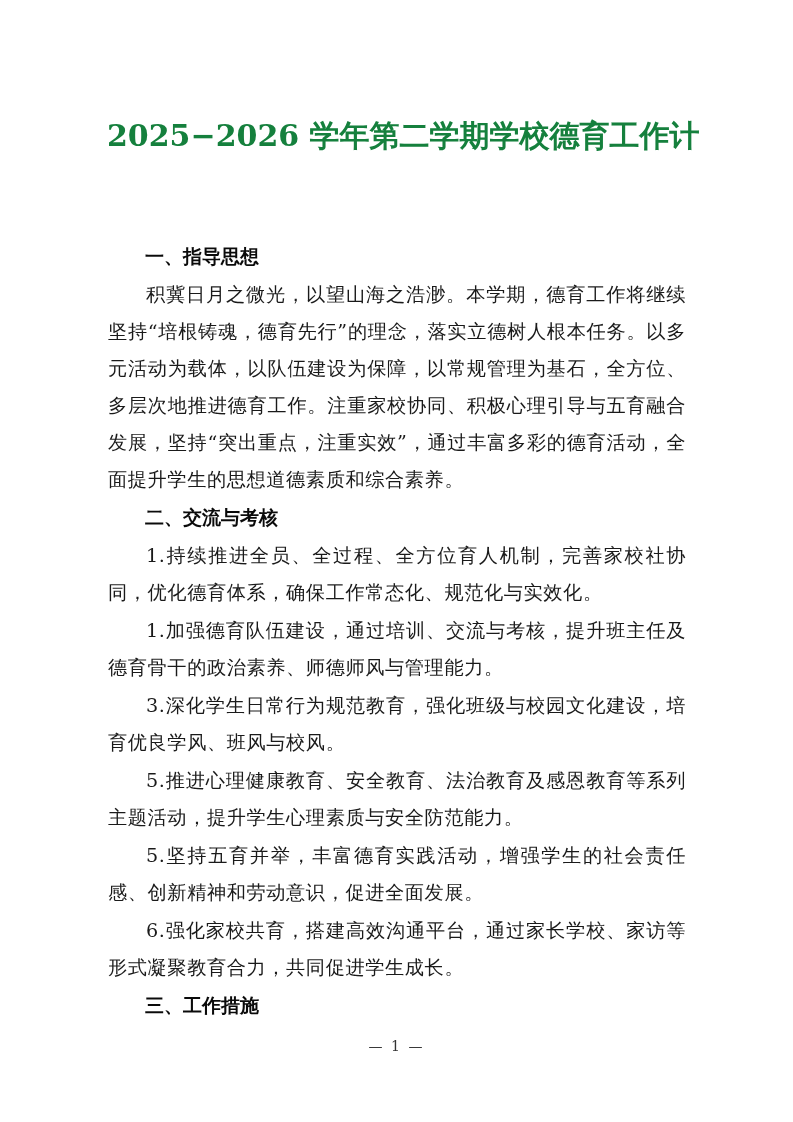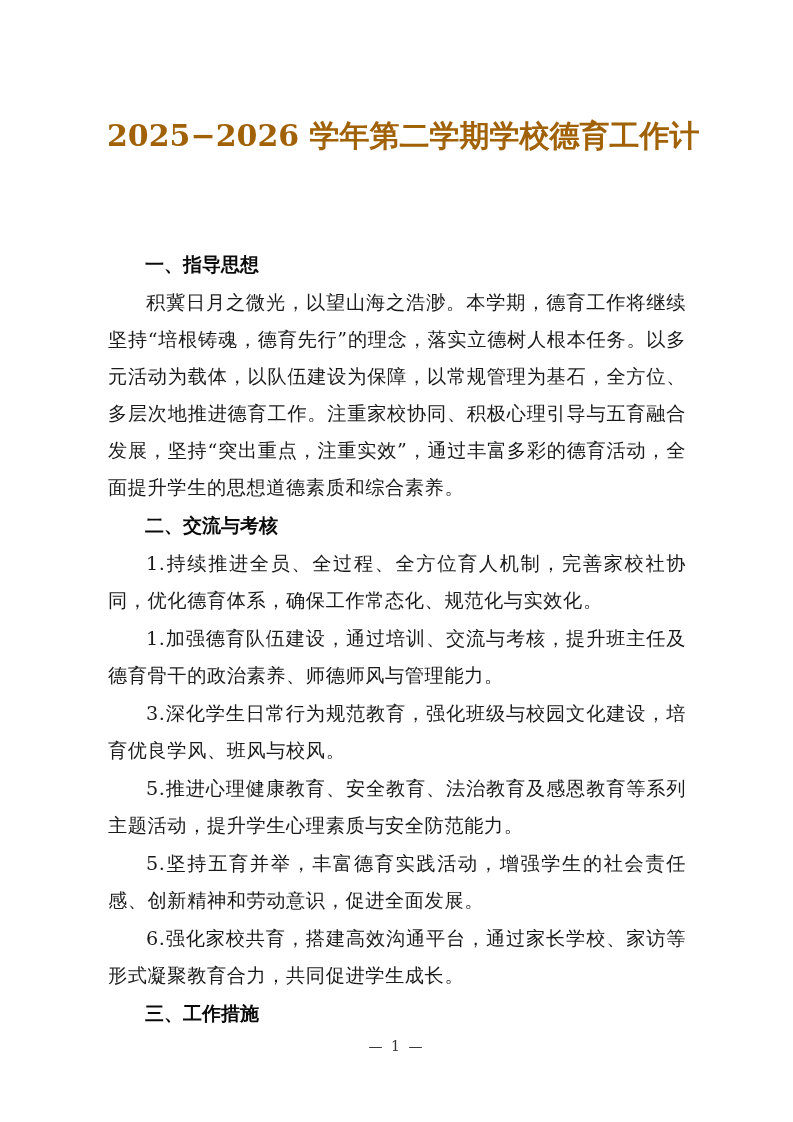--- a/index.html
+++ b/index.html
@@ -25,30 +25,30 @@
       position: absolute;
       left: 0;
       top: 112px;
       width: 580px;
       text-align: center;
       font-family: "DejaVu Serif", "Liberation Serif", serif;
       font-weight: bold;
       font-size: 30px;
       line-height: 48px;
       letter-spacing: 0;
-      color: #a16207;
+      color: #15803d;
     }
     .title .line {
       display: block;
       white-space: nowrap;
     }
     .content {
       position: absolute;
       left: 0;
-      top: 246px;
+      top: 238px;
       width: 580px;
     }
     .heading {
       font-family: "DejaVu Sans", "Liberation Sans", sans-serif;
       font-weight: bold;
       font-size: 19px;
       line-height: 37px;
       height: 37px;
       padding-left: 38px;
       white-space: nowrap;

